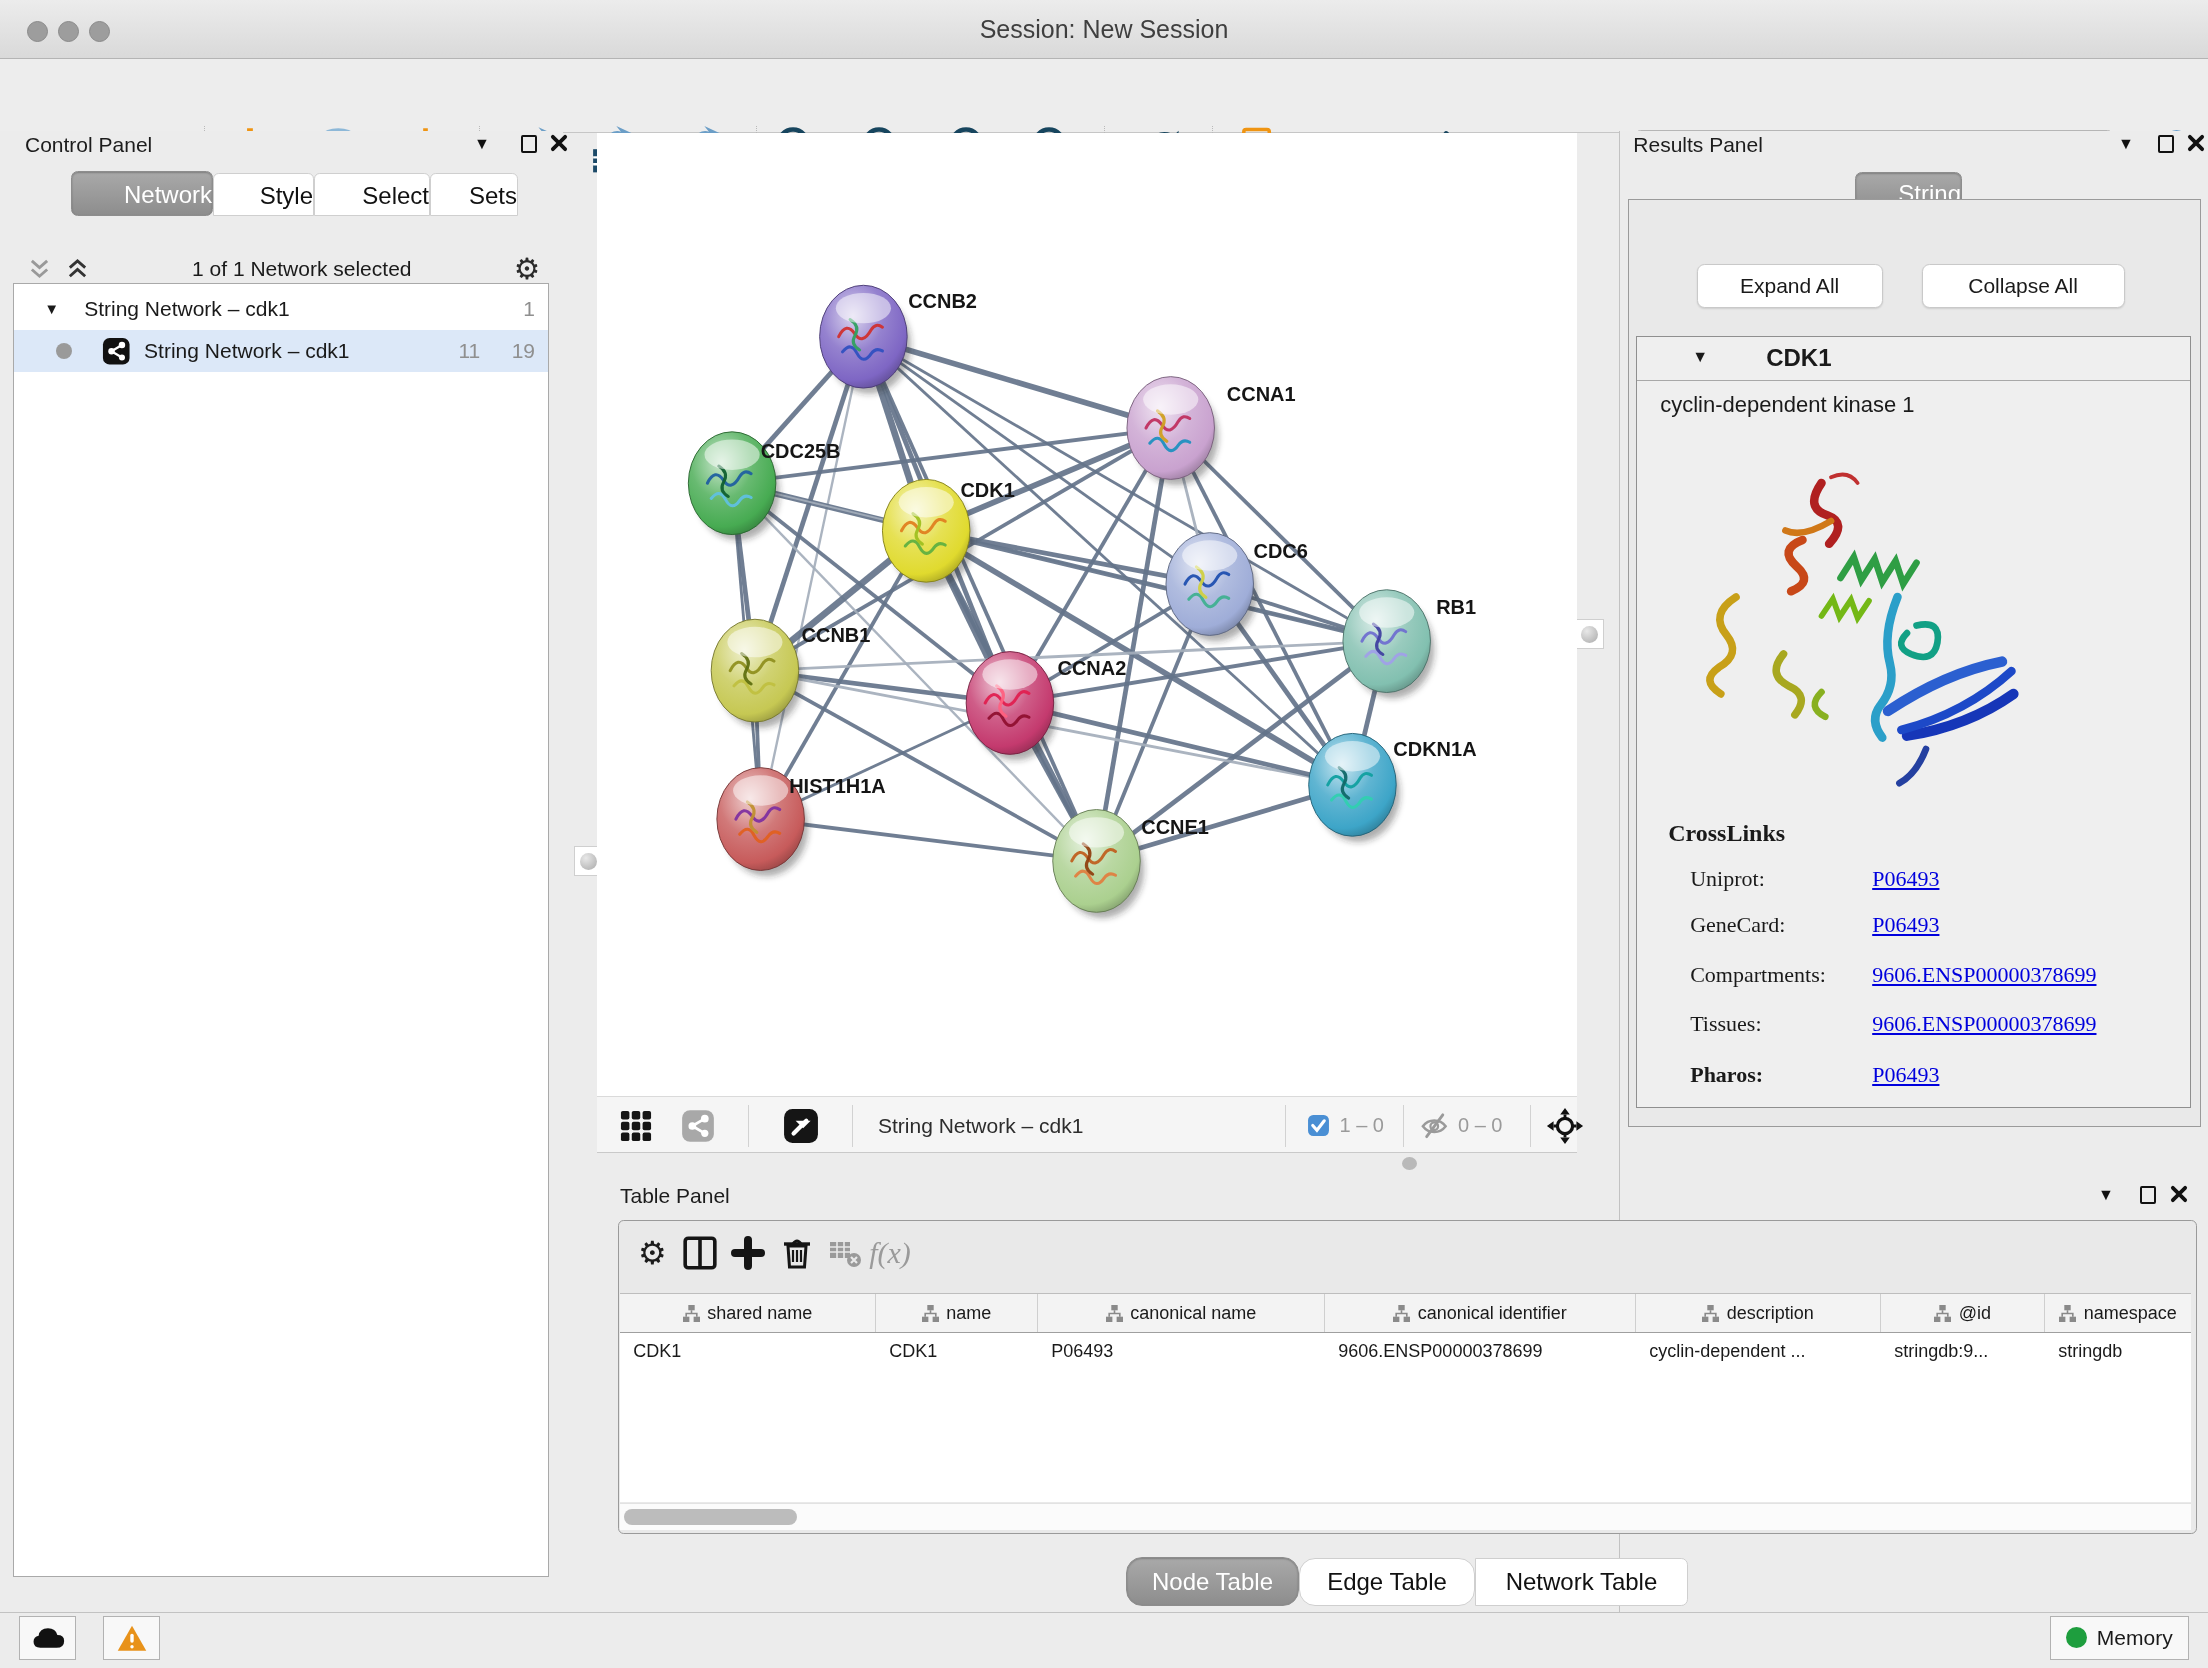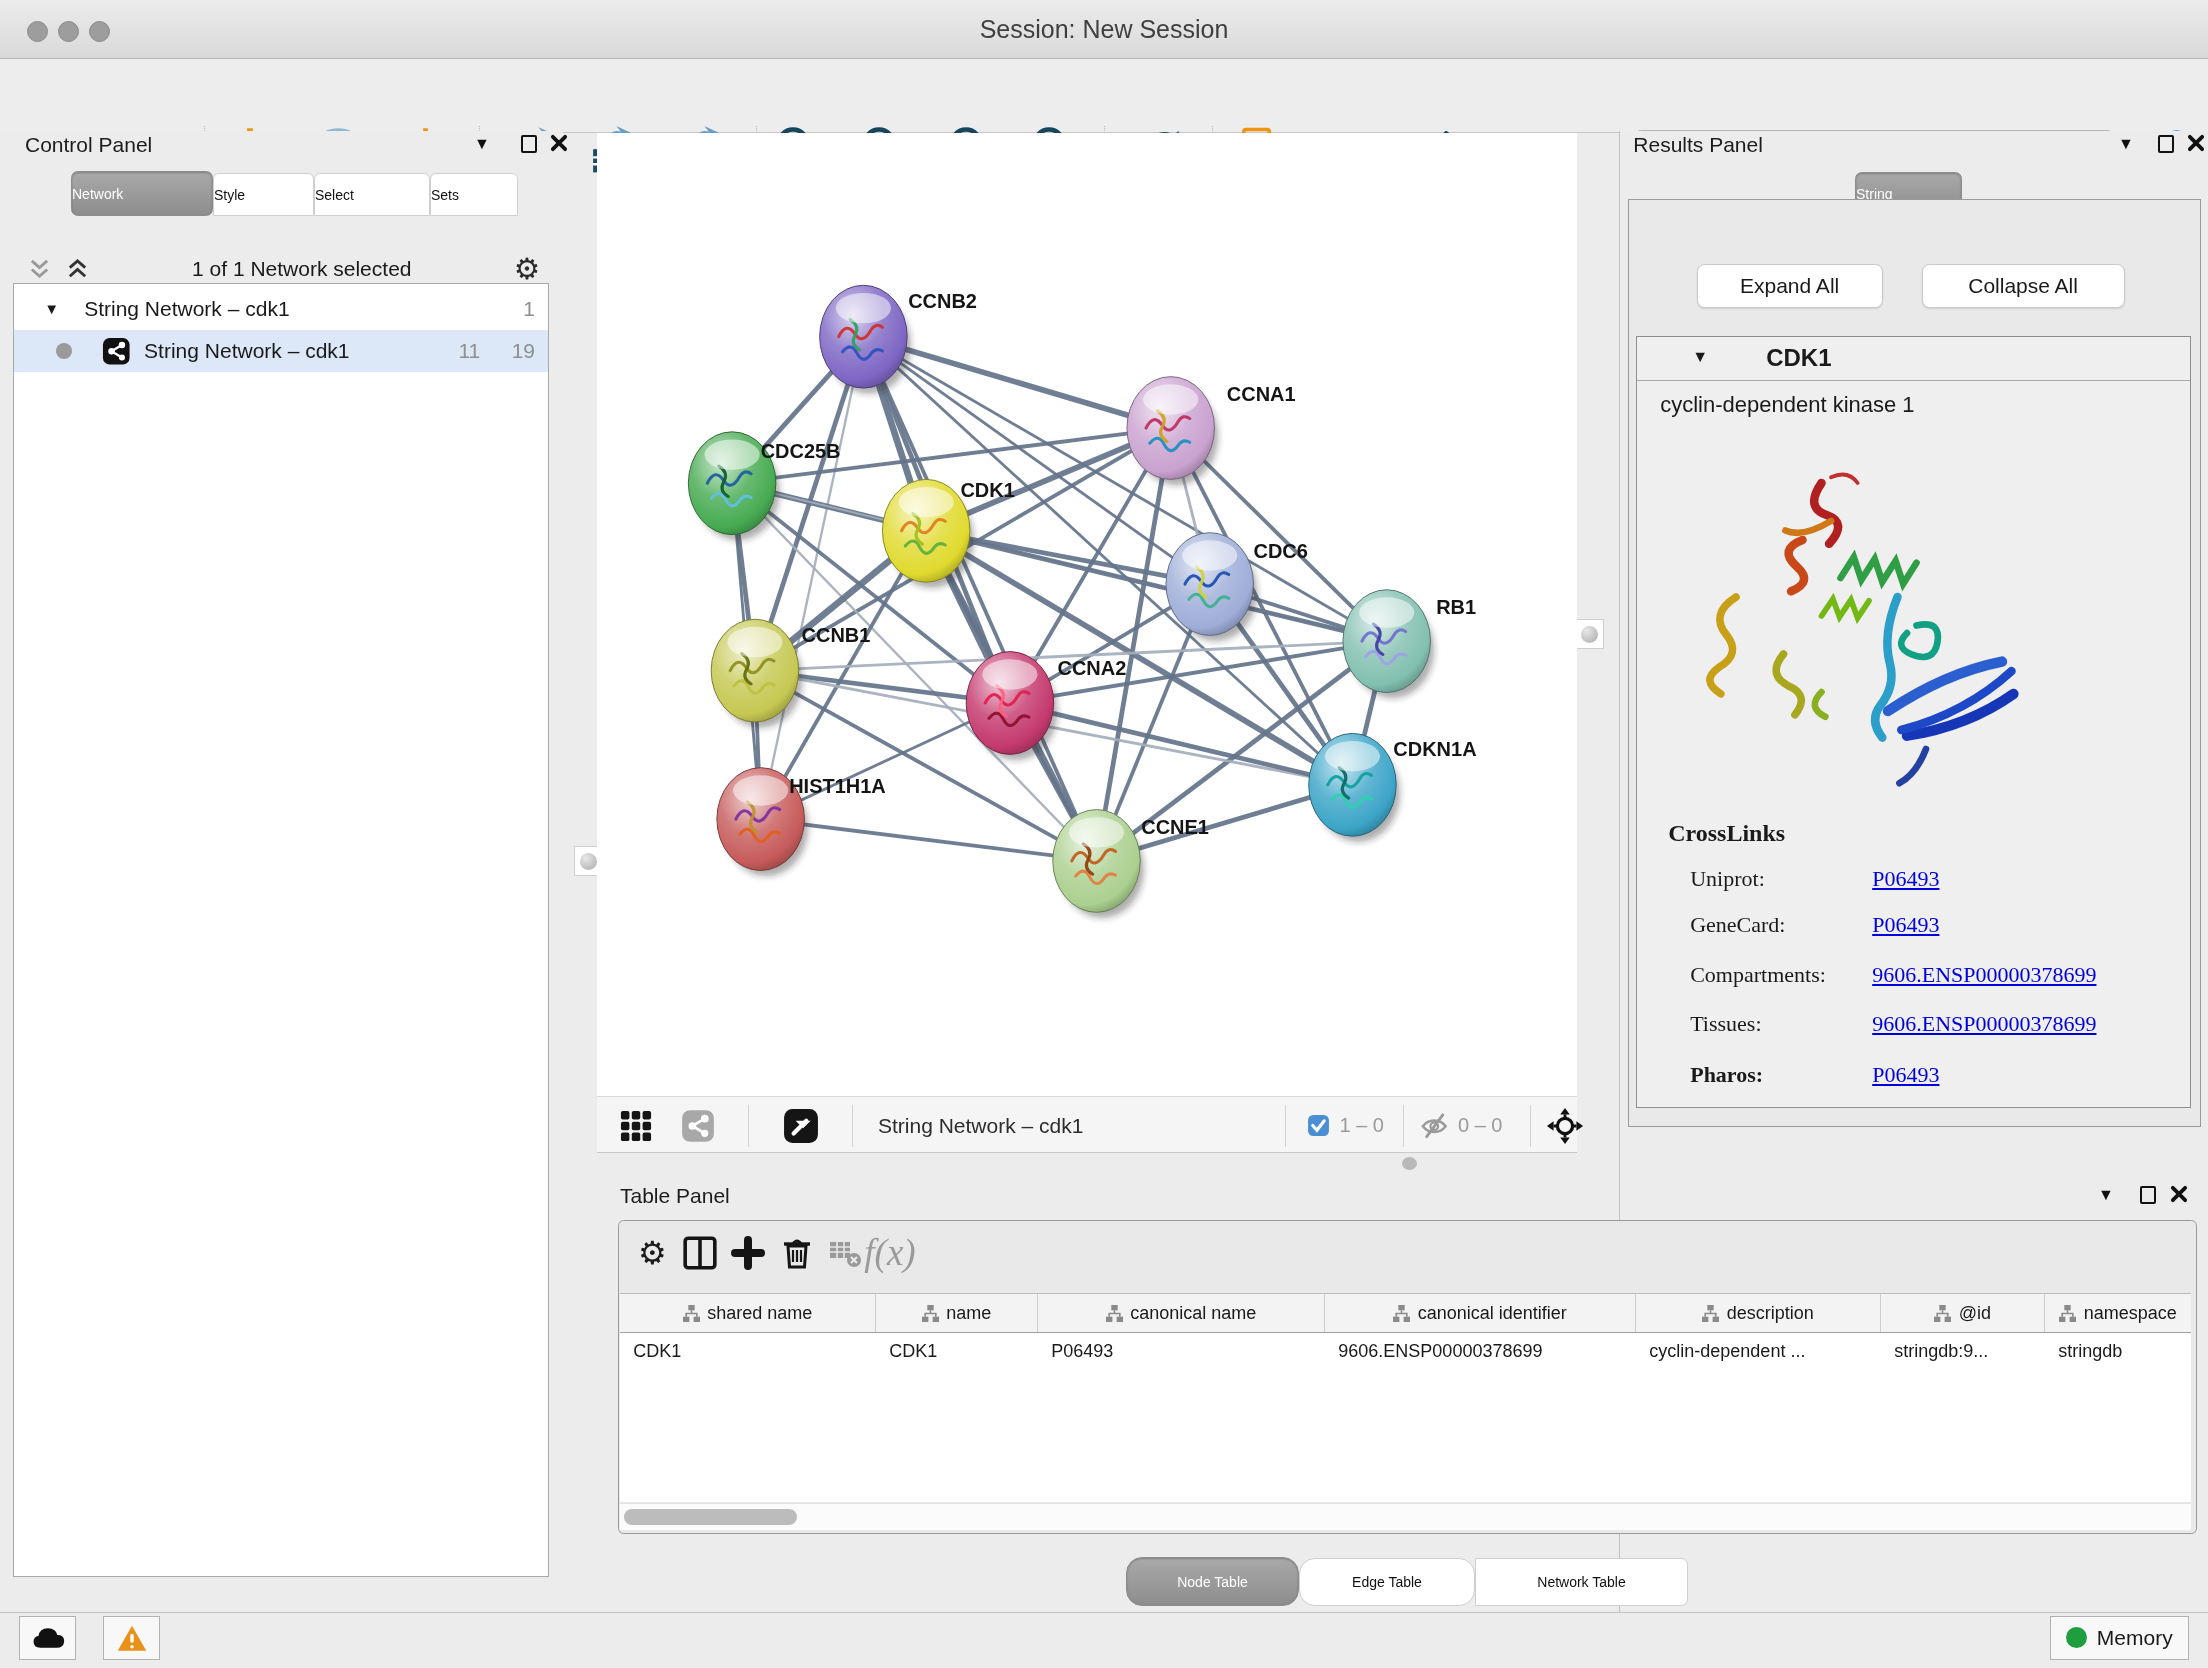--- a/index.html
+++ b/index.html
@@ -26,21 +26,21 @@
     background:#fff; border:1px solid #b5b5b5; border-radius:6.7px; display:flex; align-items:center; padding-left:11.4px; }
 
   
   .panel-title { font-size:21px; color:#1c1c1c; }
   .ph-caret { font-size:16px; color:#111; cursor:pointer; }
   .ph-float { width:16px; height:18px; border:2.4px solid #111; border-radius:1.9px; cursor:pointer; }
   .ph-x { cursor:pointer; }
 
   
   .control-panel { left:0; top:131px; width:563px; height:1481px; background:#ececec; }
-  .cp-tab, .rp-tab, .bt-tab { font-size:14px; text-align:left; cursor:pointer; }
+  .cp-tab, .rp-tab, .bt-tab { font-size:24px; text-align:right; cursor:pointer; }
   .tab-off { background:#ffffff; color:#111; border:1px solid #cfcfcf; }
   .tab-on  { background:linear-gradient(#a9a9a9,#8d8d8d); color:#fff; border:1px solid #8d8d8d;
     border-radius:6.7px; box-shadow:inset 0 1px 1.9px rgba(0,0,0,.25); }
   .cp-subrow { position:absolute; left:9.5px; top:116px; width:544px; height:44px; display:flex; align-items:center; }
   .cp-listbox { position:absolute; left:13.3px; top:152px; width:536px; height:1294px;
     background:#fff; border:1px solid #a9a9a9; }
   .tree-row { position:relative; height:42px; display:flex; align-items:center; font-size:21px; }
   .tree-count { color:#8f8f8f; font-size:21px; }
 
   
@@ -715,21 +715,21 @@
         </svg>
     </div>
     <div class="tp-icon" style="left:204px">
       <svg width="34" height="34" viewBox="0 0 34 34">
           <rect x="2" y="6" width="20" height="16" fill="#9a9a9a"></rect>
           <path d="M2 11h20M2 16h20M9 6v16M16 6v16" stroke="#e9e9e9" stroke-width="1.6"></path>
           <circle cx="26" cy="24" r="7" fill="#9a9a9a"></circle>
           <path d="M23 21l6 6M29 21l-6 6" stroke="#e9e9e9" stroke-width="2.2"></path>
         </svg>
     </div>
-    <div class="tp-icon" style="left:249px; font-family:'Liberation Serif',serif; font-style:italic; font-size:37px; color:#9a9a9a;">f(x)</div>
+    <div class="tp-icon" style="left:249px; font-family:'Liberation Serif',serif; font-style:italic; font-size:30px; color:#9a9a9a;">f(x)</div>
 
     <div class="thead">
       <div class="th" style="width:256px">
         <svg width="17" height="17" viewBox="0 0 16 16">
             <rect x="5" y="0" width="6" height="5" fill="#8a8a8a"></rect>
             <path d="M8 5v3M3 11V8h10v3" stroke="#8a8a8a" stroke-width="1.5" fill="none"></path>
             <rect x="0" y="11" width="6" height="5" fill="#8a8a8a"></rect>
             <rect x="10" y="11" width="6" height="5" fill="#8a8a8a"></rect>
           </svg>
         <span>shared name</span>

